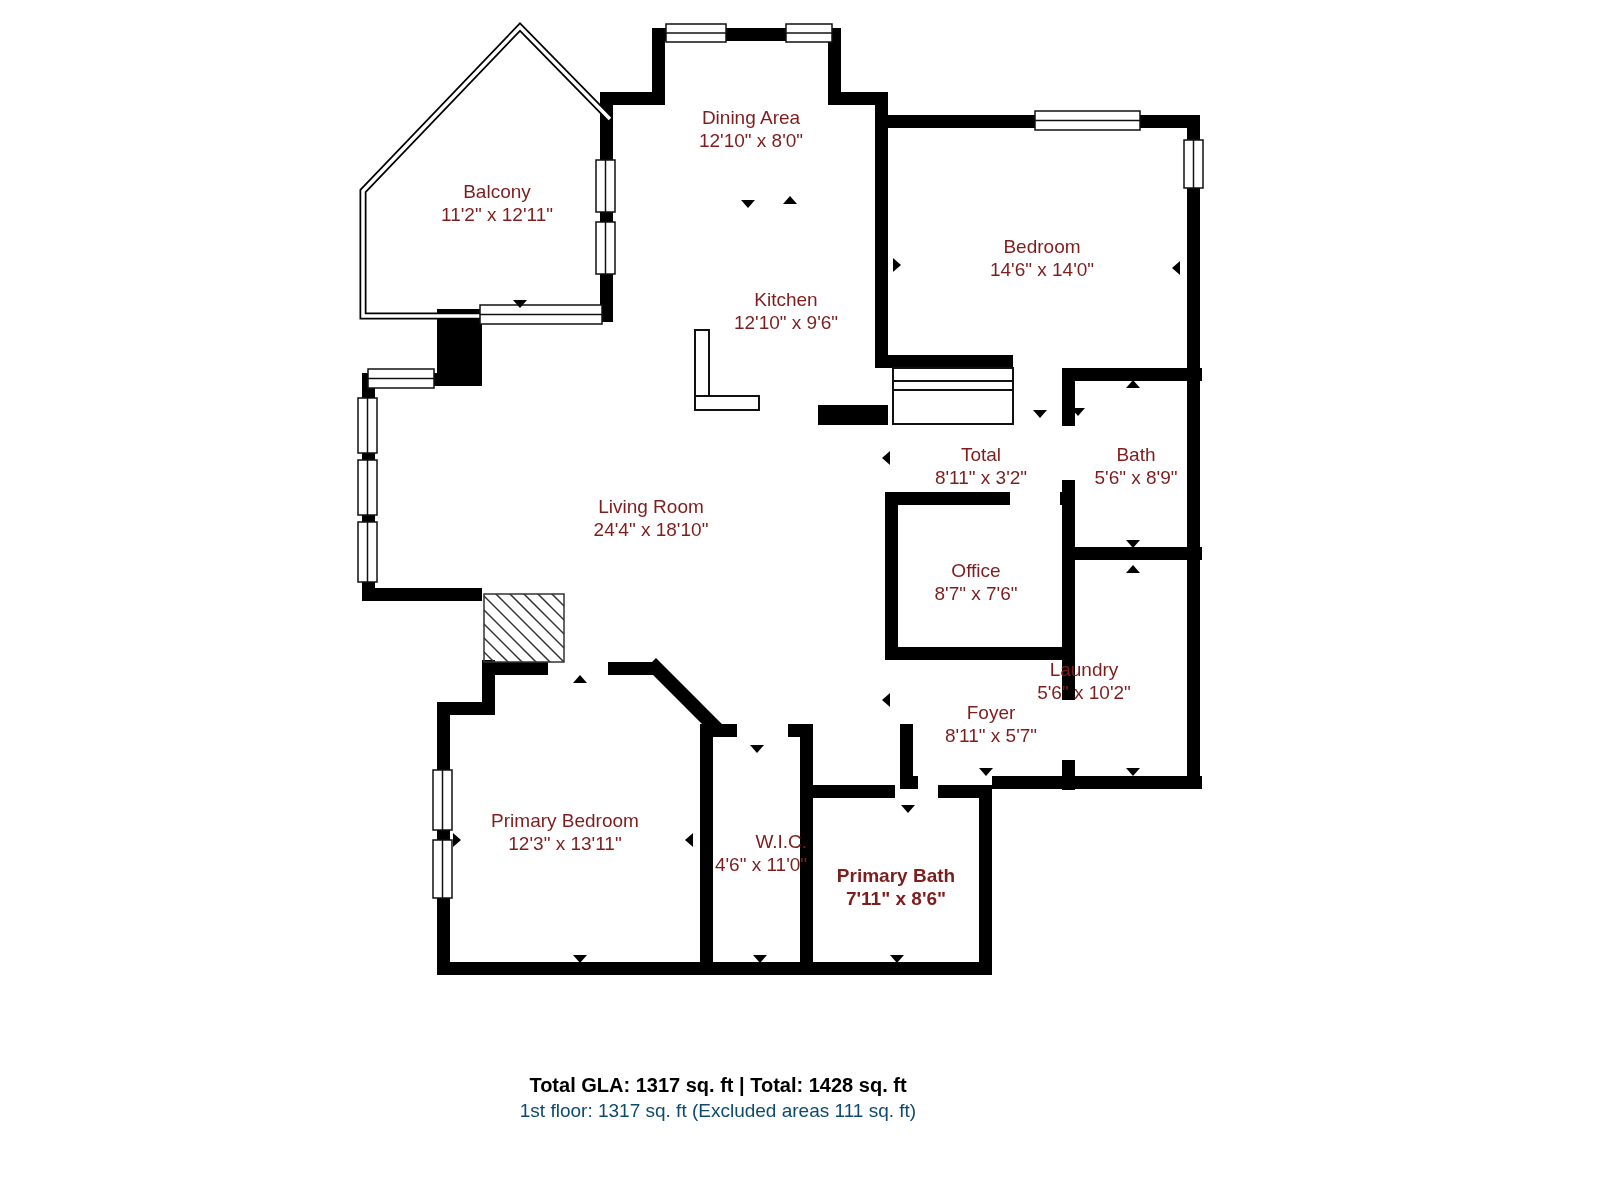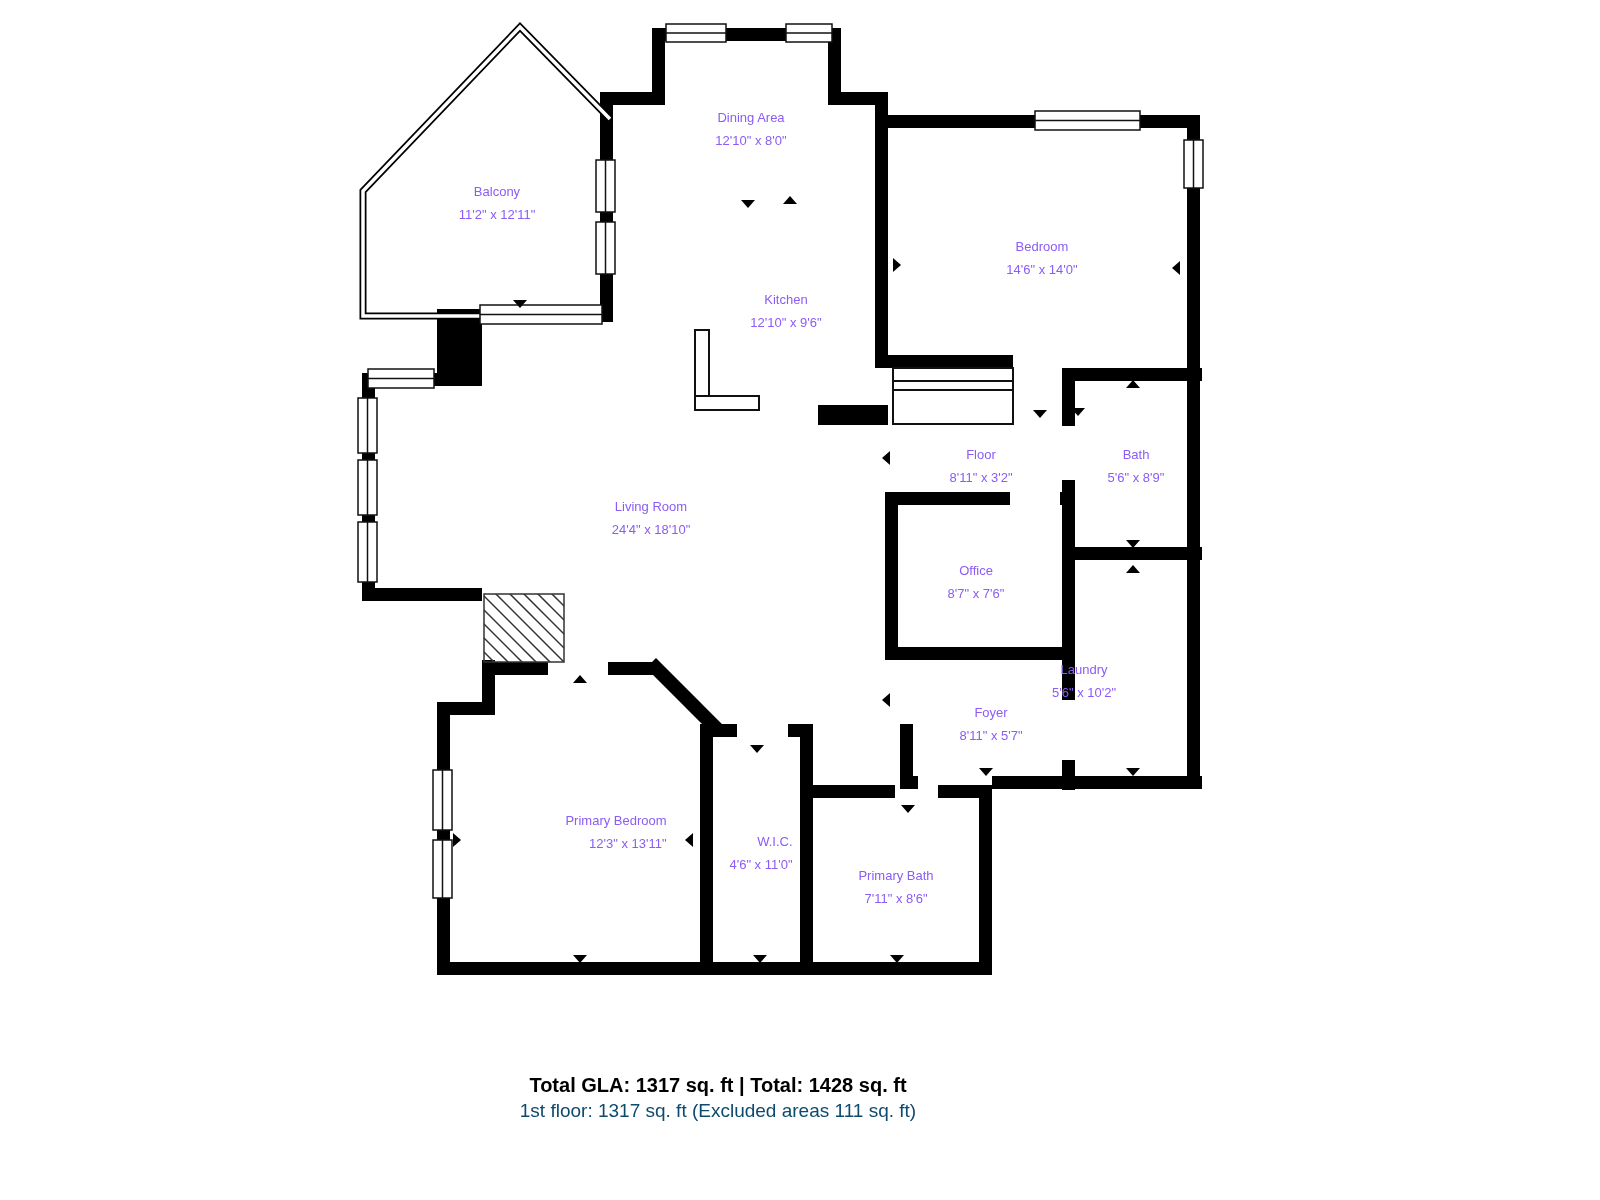--- a/index.html
+++ b/index.html
@@ -3,21 +3,21 @@
 <meta charset="utf-8">
 <style>
   html,body { margin:0; padding:0; }
   body {
     width:1600px; height:1200px; background:#ffffff; position:relative; overflow:hidden;
     font-family:"Liberation Sans", sans-serif;
   }
   .plan { position:absolute; left:0; top:0; width:1600px; height:1200px; }
   .room-label {
     position:absolute; transform:translate(-50%,-50%); text-align:center;
-    color:#8b5cf6; font-size:13px; line-height:23px; white-space:nowrap;
+    color:#7f1d1d; font-size:19px; line-height:23px; white-space:nowrap;
   }
   .footer { position:absolute; top:1074px; left:0; width:1436px; text-align:center; }
   .footer .totals { font-weight:bold; font-size:20px; margin:0 0 3px 0; color:#000; }
   .footer .floor { font-size:19px; margin:0 0 24px 0; color:#0c4a6e; font-weight:normal; }
   .footer .disclaimer { font-size:11px; font-weight:bold; margin:0; color:#222; }
 </style>
 </head>
 <body>
 
 <div class="plan">
@@ -186,48 +186,48 @@
   </div>
   <div class="room-label" style="left:786px; top:311px;">
     <div>Kitchen</div>
     <div>12'10" x 9'6"</div>
   </div>
   <div class="room-label" style="left:651px; top:518px;">
     <div>Living Room</div>
     <div>24'4" x 18'10"</div>
   </div>
   <div class="room-label" style="left:981px; top:466px;">
-    <div>Floor</div>
+    <div>Total</div>
     <div>8'11" x 3'2"</div>
   </div>
   <div class="room-label" style="left:1136px; top:466px;">
     <div>Bath</div>
     <div>5'6" x 8'9"</div>
   </div>
   <div class="room-label" style="left:976px; top:582px;">
     <div>Office</div>
     <div>8'7" x 7'6"</div>
   </div>
   <div class="room-label" style="left:1084px; top:681px;">
     <div>Laundry</div>
     <div>5'6" x 10'2"</div>
   </div>
   <div class="room-label" style="left:991px; top:724px;">
     <div>Foyer</div>
     <div>8'11" x 5'7"</div>
   </div>
-  <div class="room-label" style="left:616px; top:832px;text-align:right;">
+  <div class="room-label" style="left:565px; top:832px;">
     <div>Primary Bedroom</div>
     <div>12'3" x 13'11"</div>
   </div>
   <div class="room-label" style="left:761px; top:853px;text-align:right;">
     <div>W.I.C.</div>
     <div>4'6" x 11'0"</div>
   </div>
-  <div class="room-label" style="left:896px; top:887px;">
+  <div class="room-label" style="left:896px; top:887px;font-weight:bold;">
     <div>Primary Bath</div>
     <div>7'11" x 8'6"</div>
   </div>
 </div>
 
 <div class="footer">
   <p class="totals">Total GLA: 1317 sq. ft | Total: 1428 sq. ft</p>
   <p class="floor">1st floor: 1317 sq. ft (Excluded areas 111 sq. ft)</p>
 </div>
 

